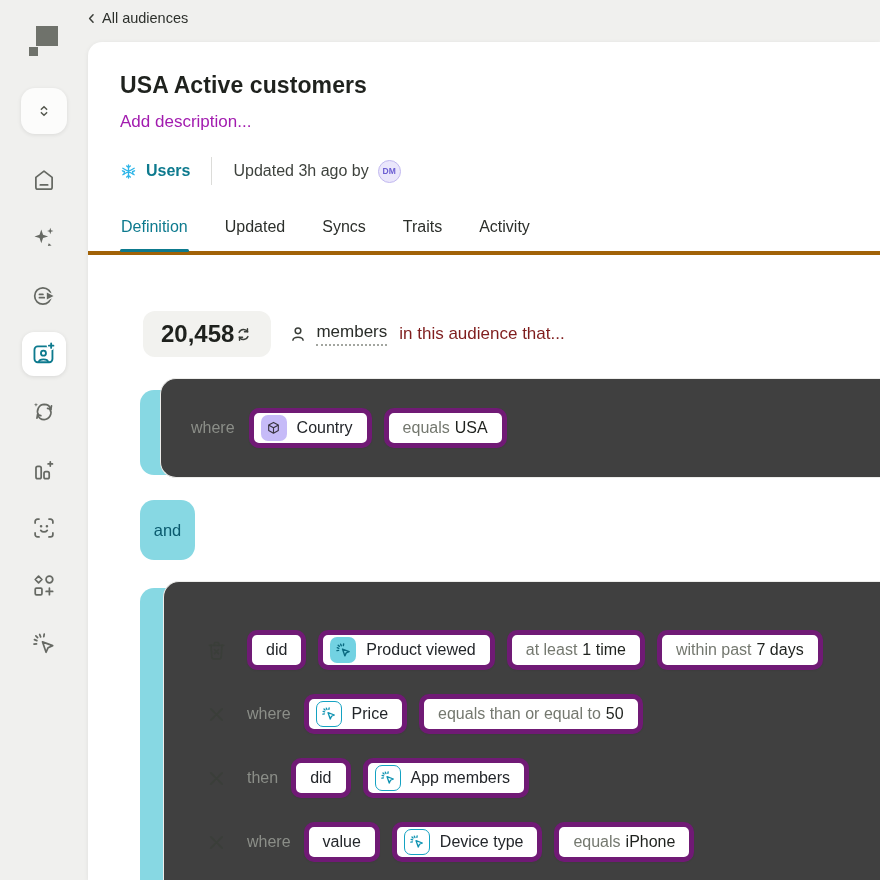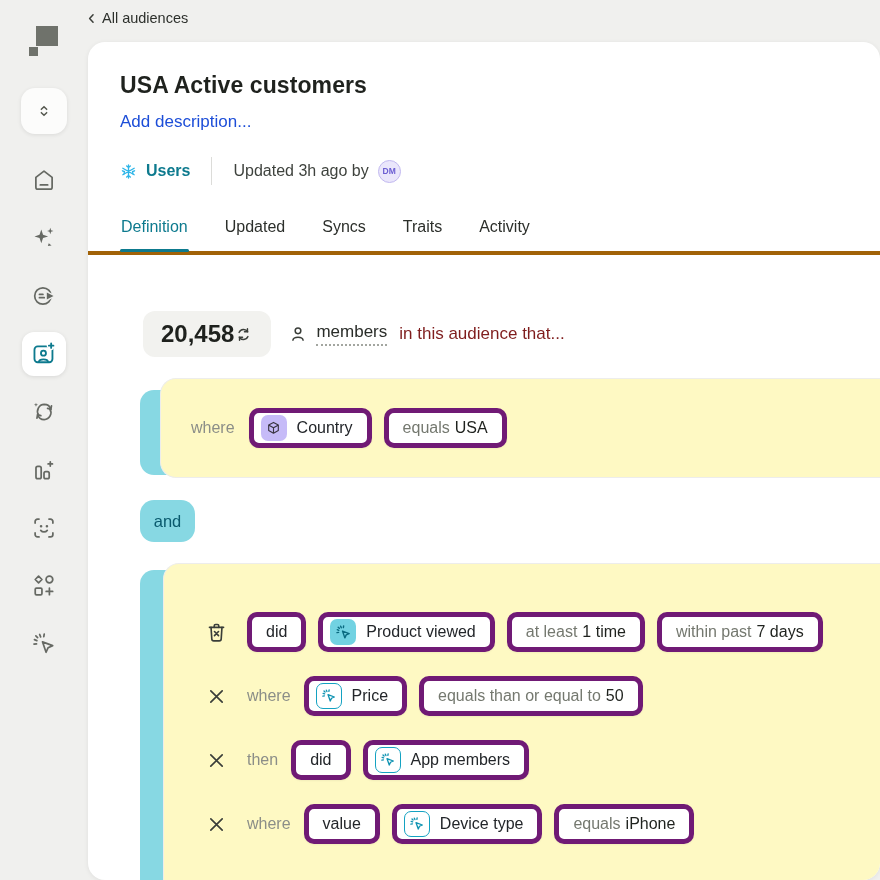--- a/index.html
+++ b/index.html
@@ -42,25 +42,24 @@
     display:flex; align-items:center; gap:3px;
     font-size:14.5px; color:#2d302c; cursor:pointer;
   }
 
   
   .main-card {
     position:absolute; left:88px; top:42px; right:0; bottom:0;
     background:#ffffff; border-top-left-radius:14px;
     box-shadow:0 1px 5px rgba(0,0,0,.07);
     overflow:hidden;
-    border-radius:17px;
   }
   .card-header { padding:30px 32px 0; }
   .page-title { font-size:23px; font-weight:700; color:#1f221e; letter-spacing:.1px; }
-  .desc { margin-top:13px; font-size:17px; color:#1d4ed8; }
+  .desc { margin-top:13px; font-size:17px; color:#a21caf; }
 
   .meta-row { margin-top:25px; display:flex; align-items:center; height:28px; }
   .source { display:flex; align-items:center; gap:9px; cursor:pointer; }
   .source-label { font-size:16px; font-weight:700; color:#0d7a8e; }
   .meta-divider { width:1px; height:28px; background:#dcdcd9; margin:0 21px; }
   .updated { font-size:16px; color:#3e423d; display:flex; align-items:center; gap:9px; }
   .avatar {
     width:23px; height:23px; border-radius:50%;
     background:#eae6fb; border:1px solid #c2b9f0;
     display:flex; align-items:center; justify-content:center;
@@ -92,21 +91,21 @@
   }
   .members-suffix { font-size:17px; color:#7f1d1d; margin-left:4px; }
 
   .cond-group { position:relative; margin-top:21px; }
   .accent-bar {
     position:absolute; left:0; width:46px; background:#87d8e3; border-radius:14px;
   }
   .g1 .accent-bar { top:12px; bottom:3px; }
   .g2 .accent-bar { top:7px; bottom:-40px; }
   .cond-card {
-    position:relative; margin-left:20px; background:#fef9c3;
+    position:relative; margin-left:20px; background:#404040;
     border:1px solid #ededeb; border-right:none;
     border-radius:16px 0 0 16px;
   }
   .g1 .cond-card { padding:29px 0 29px 30px; }
   .g2 .cond-card { margin-left:23px; padding:48px 0 26px 40px; }
 
   .cond-row { display:flex; align-items:center; }
   .g2 .cond-row { margin-bottom:24px; }
   .keyword { font-size:16px; color:#8b8e88; margin-right:13px; }
   .g1 .keyword { margin-right:14px; }
@@ -129,21 +128,21 @@
 
   .chip {
     width:26px; height:26px; border-radius:7px; margin-right:5px;
     display:flex; align-items:center; justify-content:center; flex:none;
   }
   .chip.purple { background:#c6bbf8; }
   .chip.event-filled { background:#72d2e2; }
   .chip.event-outline { background:#fff; border:1.5px solid #14a2c2; }
 
   .connector {
-    margin-top:22px; width:55px; height:42px; border-radius:14px;
+    margin-top:22px; width:55px; height:60px; border-radius:14px;
     background:#87d8e3; color:#0a5a6e;
     display:flex; align-items:center; justify-content:center;
     font-size:16.5px; cursor:pointer;
   }
 </style>
 </head>
 <body>
 
 <div class="sidebar">
   <div class="logo">

